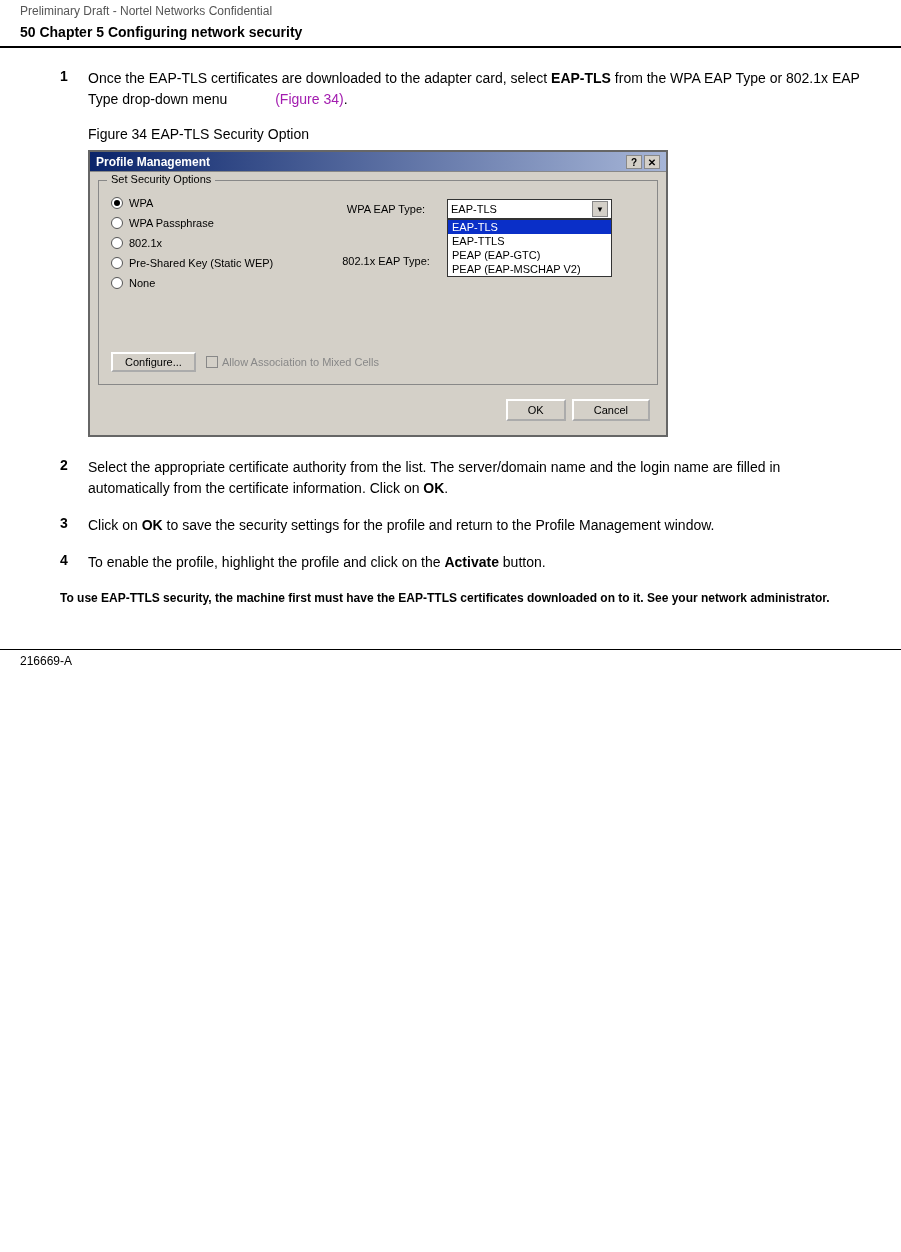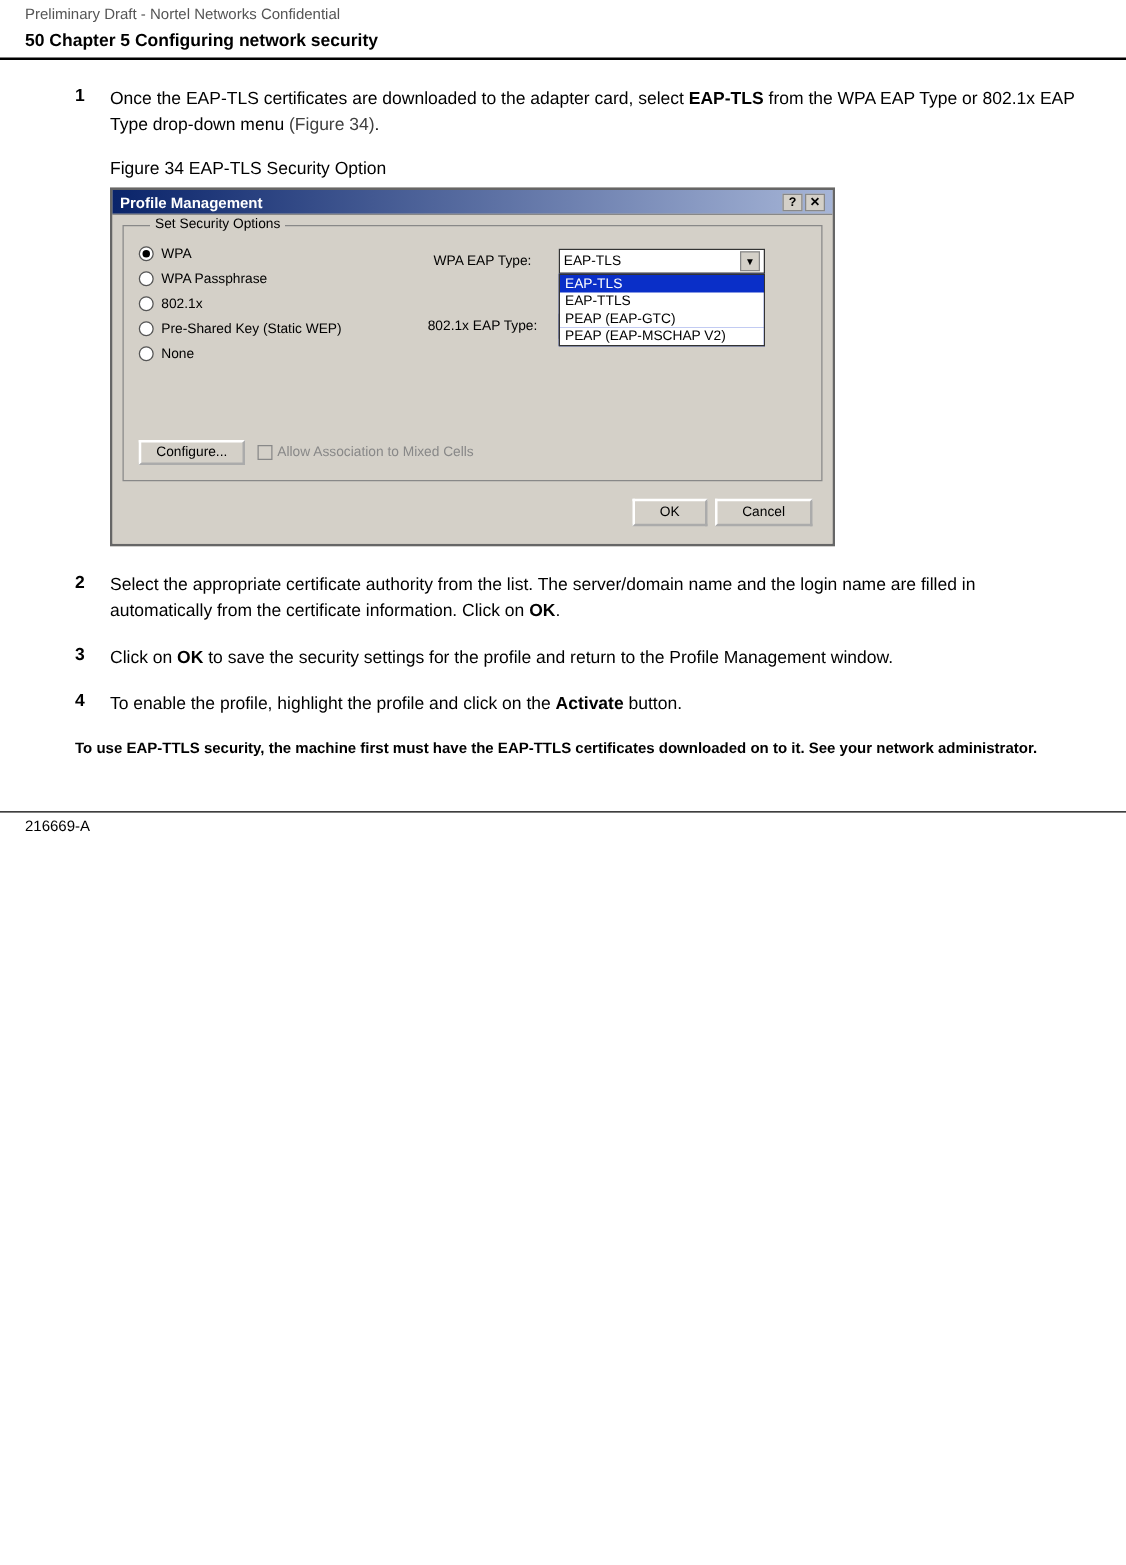--- a/index.html
+++ b/index.html
@@ -44,21 +44,21 @@
       padding-top: 0px;
     }
 
     .step-text {
       font-size: 14px;
       line-height: 1.5;
       flex: 1;
     }
 
     .step-text b { font-weight: bold; }
-    .step-text .link-blue { color: #404040; text-decoration: none; }
+    .step-text .link-blue { color: #a21caf; text-decoration: none; margin-left: 44px; }
 
     .figure-label {
       font-size: 14px;
       font-weight: bold;
       margin: 10px 0 8px 28px;
     }
 
     .figure-label span { font-weight: normal; }
 
     
@@ -138,21 +138,21 @@
     .security-group {
       border: 1px solid #888;
       padding: 8px 12px 12px 12px;
       position: relative;
       margin-bottom: 8px;
     }
 
     .security-group-label {
       position: absolute;
       top: -8px;
-      left: 21px;
+      left: 8px;
       background: #d4d0c8;
       padding: 0 4px;
       font-size: 11px;
     }
 
     .security-options-left {
       float: left;
       width: 220px;
     }
 

